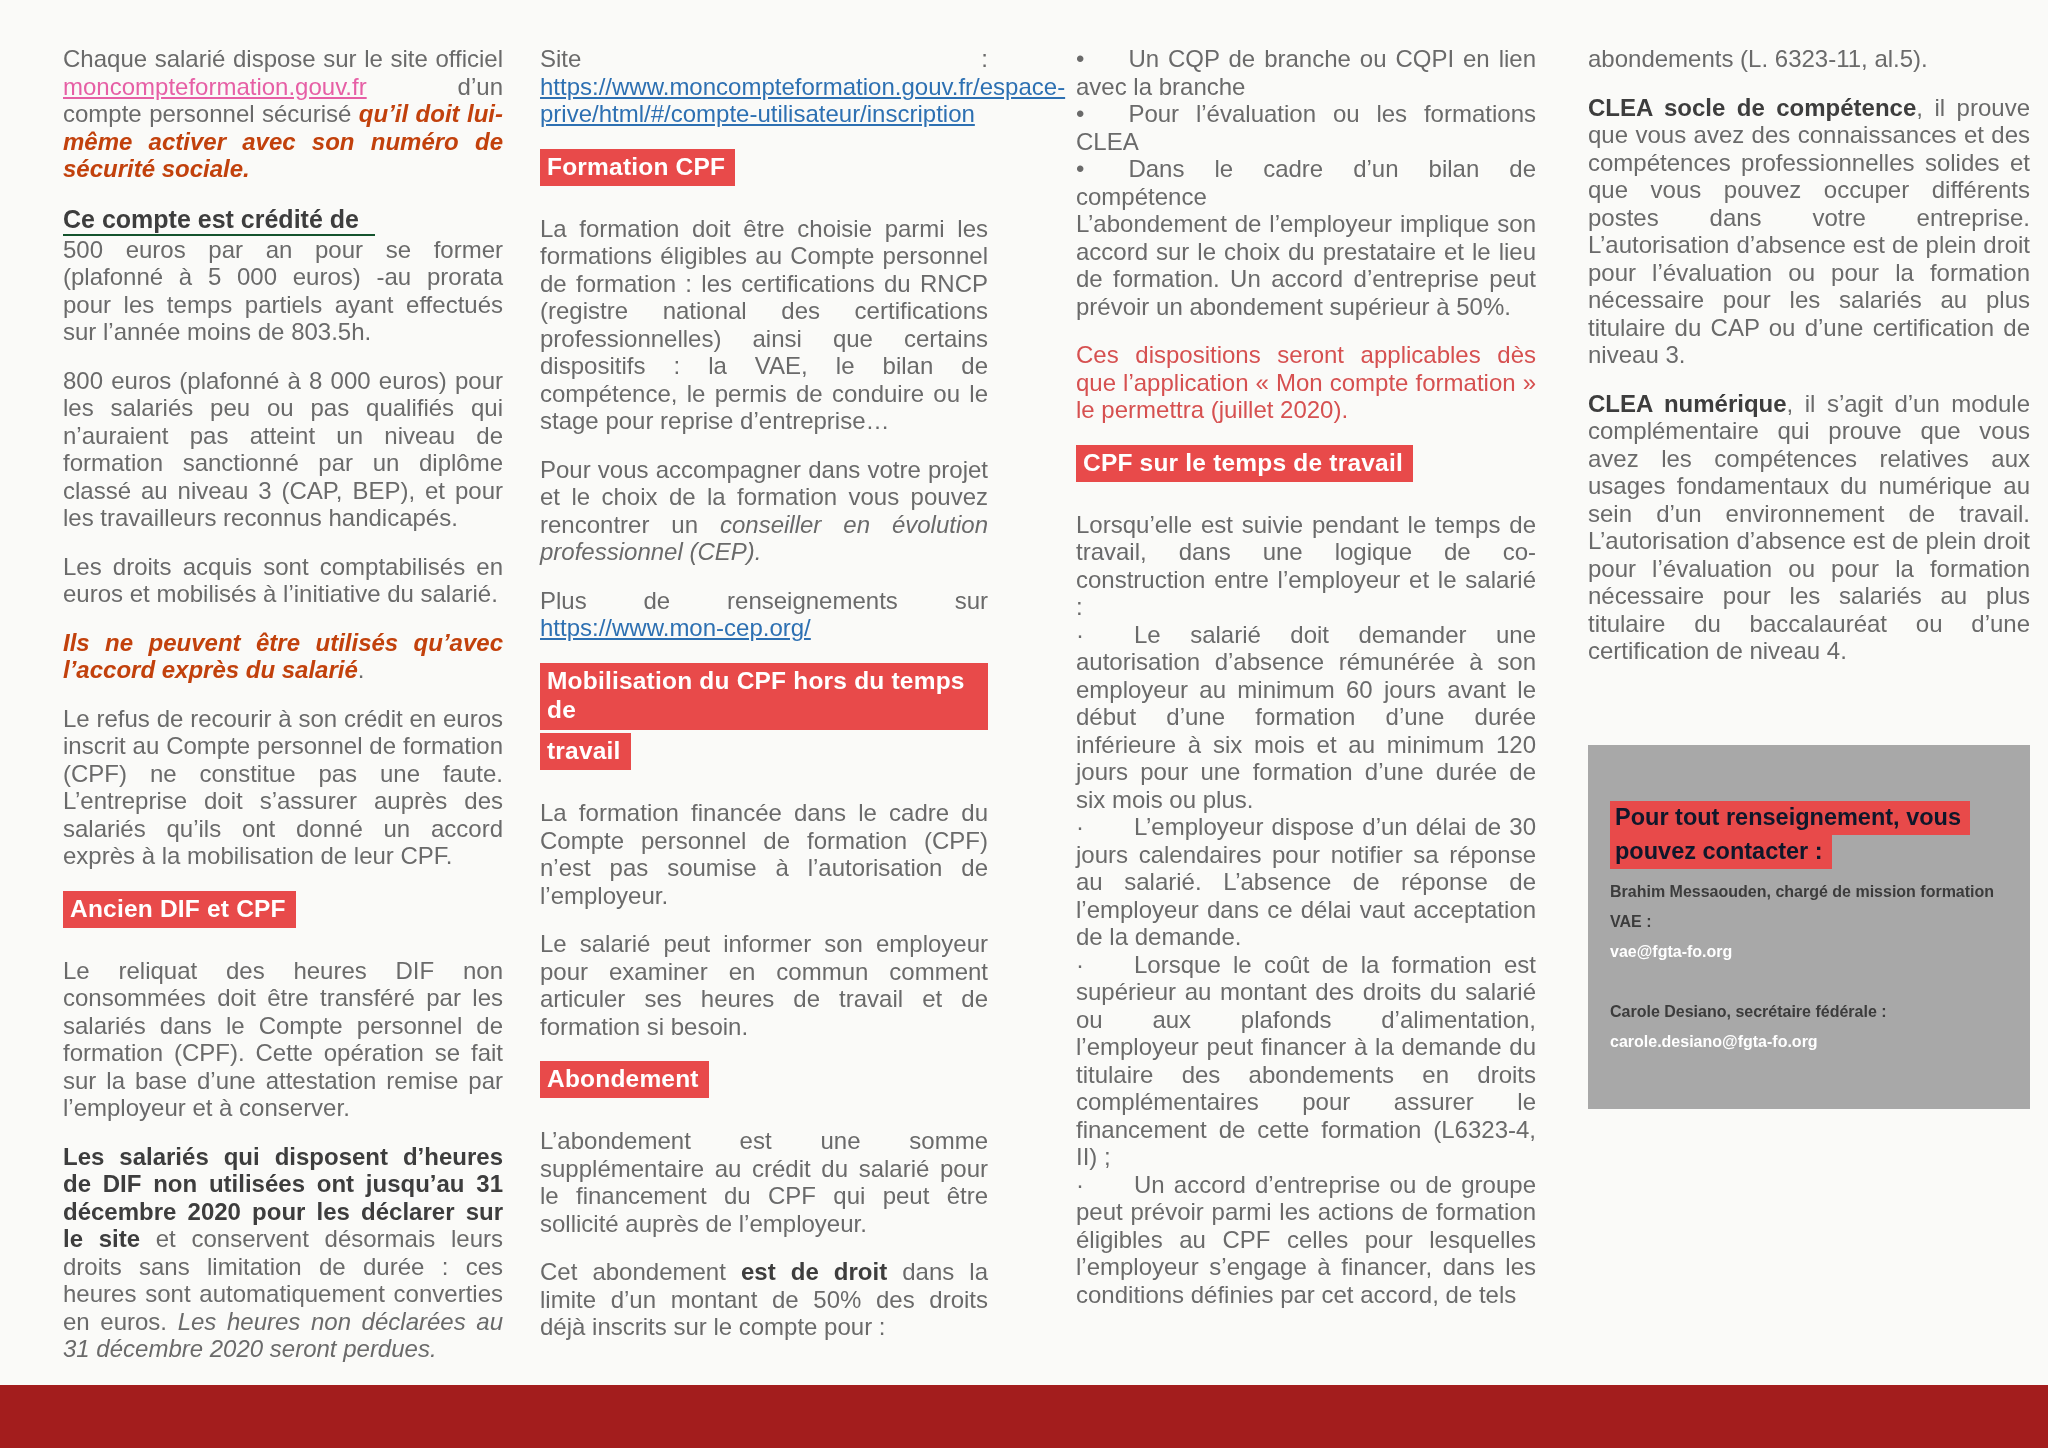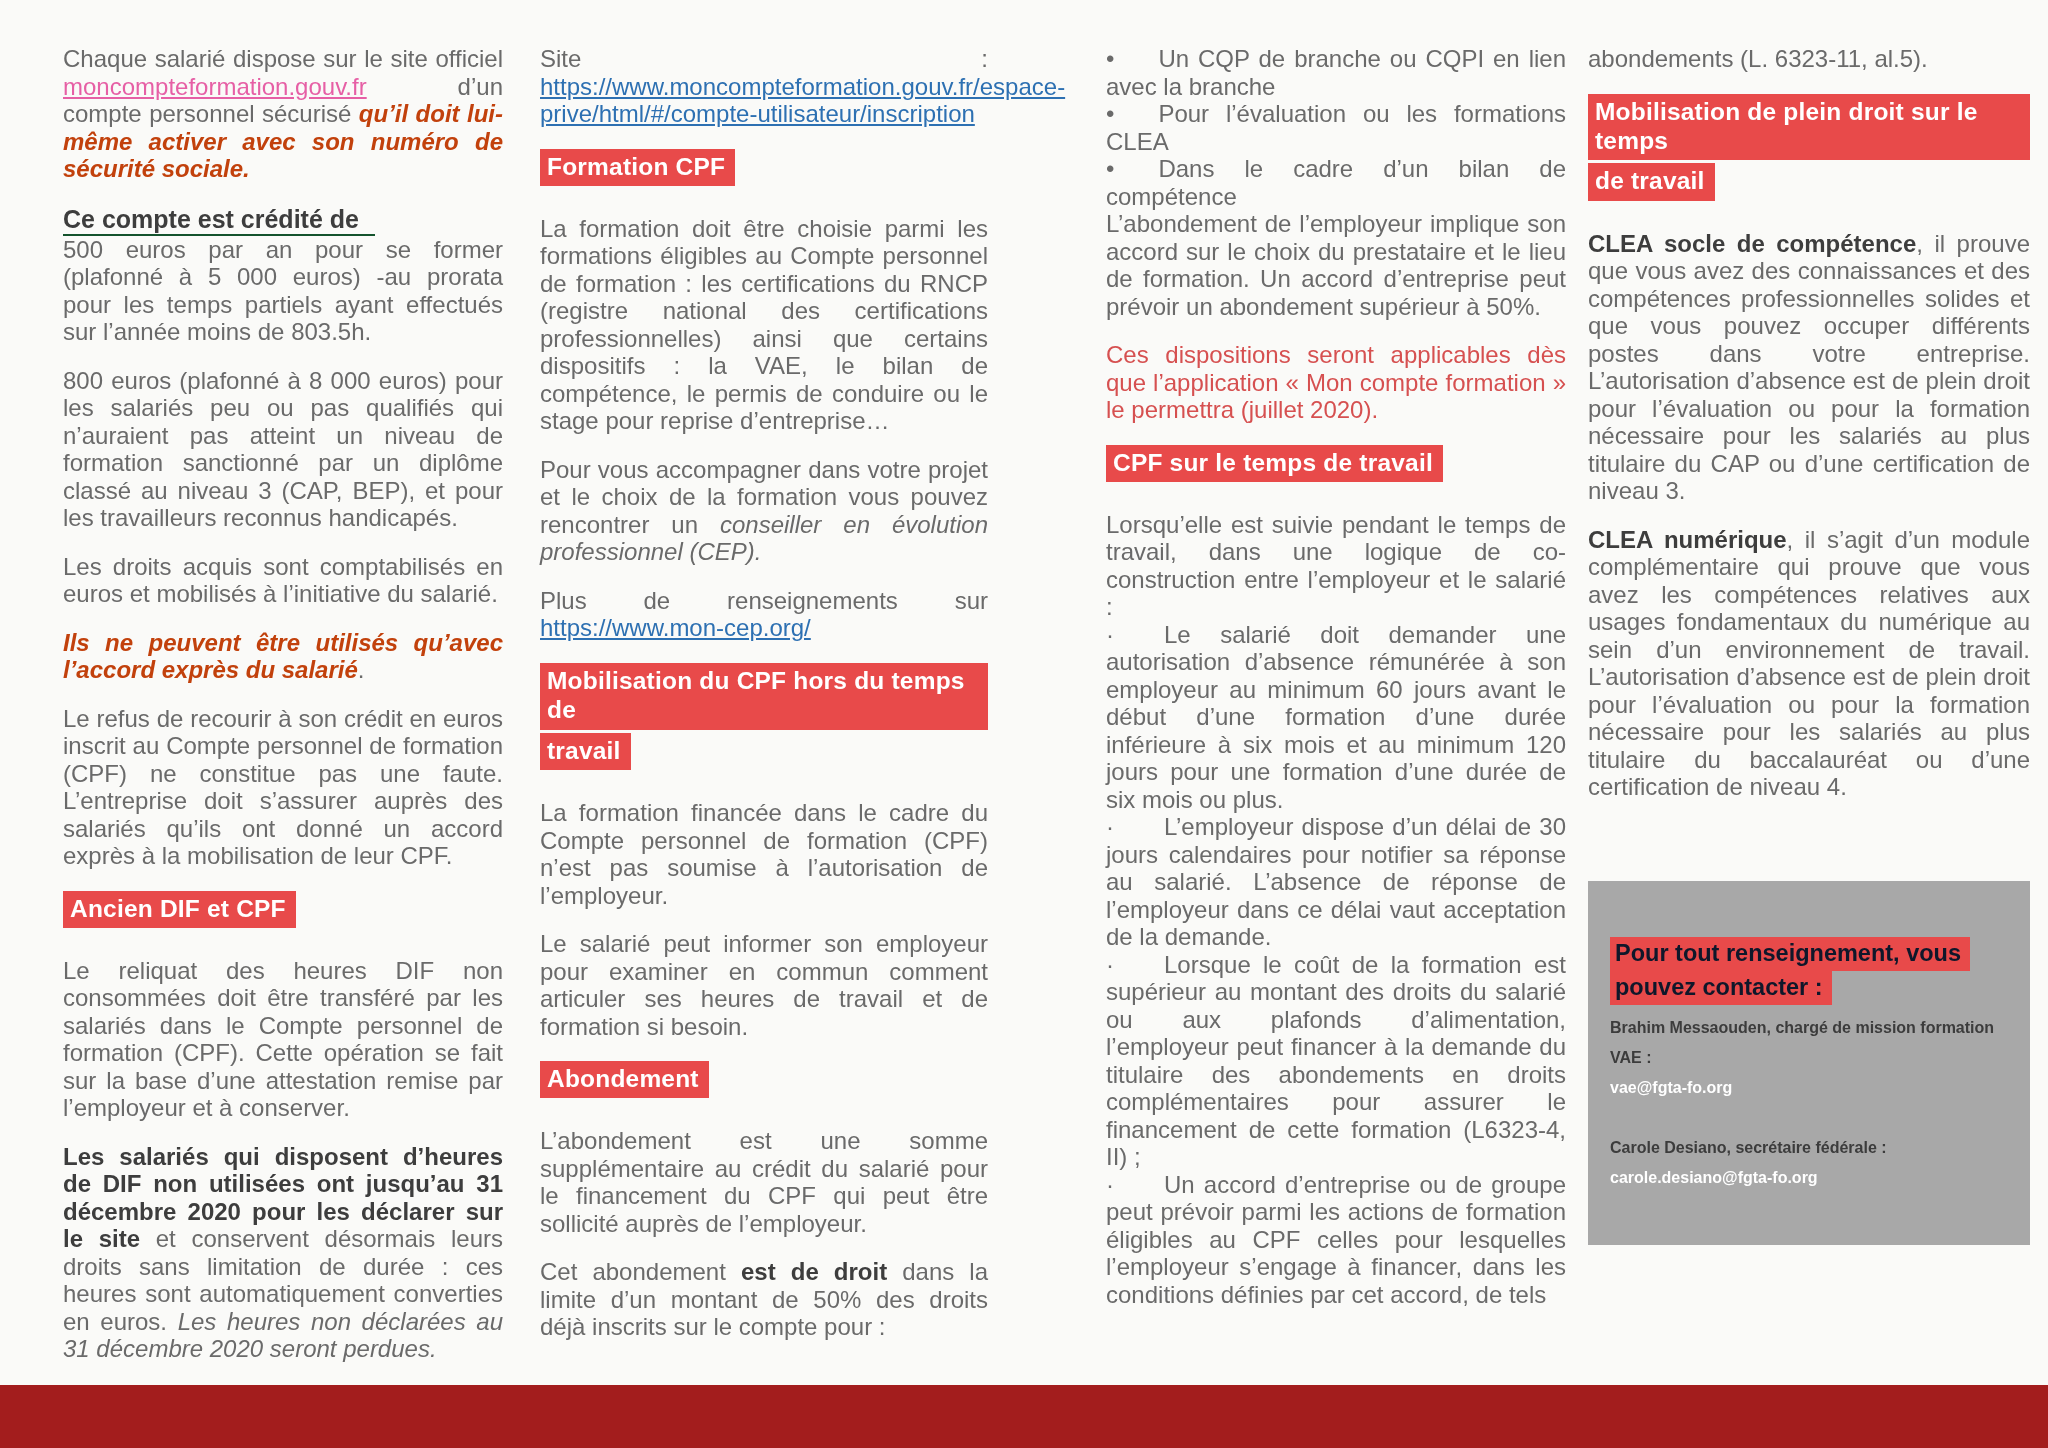--- a/index.html
+++ b/index.html
@@ -6,21 +6,21 @@
   .page{
     position:relative;
     width:2048px;height:1448px;
     background:var(--page-bg,#fafaf8);
     overflow:hidden;
     font-family:"Liberation Sans", sans-serif;
   }
   .col{position:absolute;top:45px;}
   #col1{left:63px;width:440px;}
   #col2{left:540px;width:448px;}
-  #col3{left:1106px;width:460px;}
+  #col3{left:1076px;width:460px;}
   #col4{left:1588px;width:442px;}
 
   .para{
     font-size:24px;line-height:27.5px;
     color:#6a6a6a;text-align:justify;
     margin:0 0 21px 0;
   }
   .para.tight{margin-bottom:0;}
   .bullet{margin-bottom:0;}
   .pred{color:var(--red-text,#d65050);}
@@ -128,24 +128,20 @@
         <div class="hline"><span class="hl">CPF sur le temps de travail</span></div>
       </div>
       <p class="para tight"><span>Lorsqu’elle est suivie pendant le temps de travail, dans une logique de co-construction entre l’employeur et le salarié :</span></p>
       <p class="para bullet"><span class="dot">·</span><span class="gap sm"></span><span>Le salarié doit demander une autorisation d’absence rémunérée à son employeur au minimum 60 jours avant le début d’une formation d’une durée inférieure à six mois et au minimum 120 jours pour une formation d’une durée de six mois ou plus.</span></p>
       <p class="para bullet"><span class="dot">·</span><span class="gap sm"></span><span>L’employeur dispose d’un délai de 30 jours calendaires pour notifier sa réponse au salarié. L’absence de réponse de l’employeur dans ce délai vaut acceptation de la demande.</span></p>
       <p class="para bullet"><span class="dot">·</span><span class="gap sm"></span><span>Lorsque le coût de la formation est supérieur au montant des droits du salarié ou aux plafonds d’alimentation, l’employeur peut financer à la demande du titulaire des abondements en droits complémentaires pour assurer le financement de cette formation (L6323-4, II) ;</span></p>
       <p class="para bullet"><span class="dot">·</span><span class="gap sm"></span><span>Un accord d’entreprise ou de groupe peut prévoir parmi les actions de formation éligibles au CPF celles pour lesquelles l’employeur s’engage à financer, dans les conditions définies par cet accord, de tels</span></p>
     </div>
   <div class="col" id="col4">
       <p class="para"><span>abondements (L. 6323-11, al.5).</span></p>
-      <div class="hred">
-        <div class="hline"><span class="hl">Mobilisation de plein droit sur le temps</span></div>
-        <div class="hline"><span class="hl">de travail</span></div>
-      </div>
       <p class="para"><span class="b">CLEA socle de compétence</span><span>, il prouve que vous avez des connaissances et des compétences professionnelles solides et que vous pouvez occuper différents postes dans votre entreprise. L’autorisation d’absence est de plein droit pour l’évaluation ou pour la formation nécessaire pour les salariés au plus titulaire du CAP ou d’une certification de niveau 3.</span></p>
       <p class="para"><span class="b">CLEA numérique</span><span>, il s’agit d’un module complémentaire qui prouve que vous avez les compétences relatives aux usages fondamentaux du numérique au sein d’un environnement de travail. L’autorisation d’absence est de plein droit pour l’évaluation ou pour la formation nécessaire pour les salariés au plus titulaire du baccalauréat ou d’une certification de niveau 4.</span></p>
       <div class="contactbox">
         <div class="chead">
           <div><span class="hl">Pour tout renseignement, vous</span></div>
           <div><span class="hl">pouvez contacter :</span></div>
         </div>
         <div class="cline ">Brahim Messaouden, chargé de mission formation VAE :</div>
         <div class="cline white">vae@fgta-fo.org</div>
         <div class="cline blank"></div>

